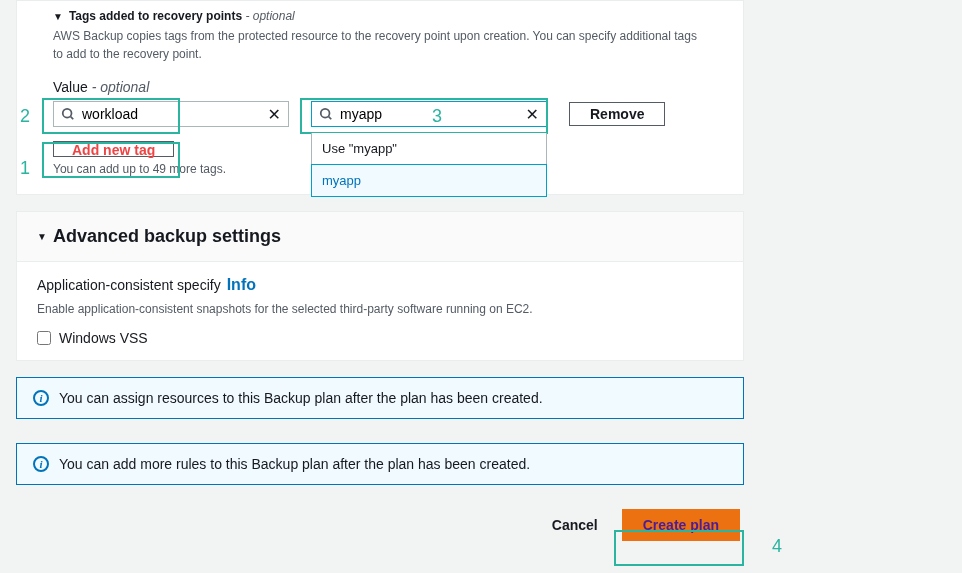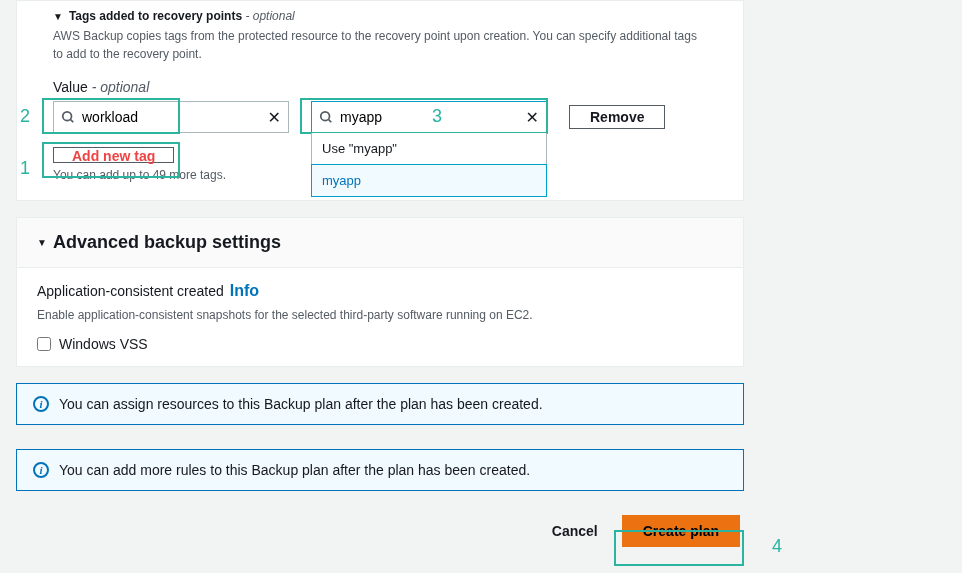--- a/index.html
+++ b/index.html
@@ -62,21 +62,21 @@
       gap: 22px;
       align-items: center;
       position: relative;
     }
     .input-wrap {
       position: relative;
       width: 236px;
     }
     .input-search {
       width: 100%;
-      height: 32px;
+      height: 26px;
       border: 1px solid #aab7b8;
       padding: 4px 28px 4px 28px;
       font-size: 14px;
       outline: none;
     }
     .value-focus {
       border: 1px solid #00a1c9;
     }
     .search-icon {
       position: absolute;
@@ -211,21 +211,21 @@
     }
     .cancel-link {
       color: #16191f;
       font-weight: 700;
       cursor: pointer;
       font-size: 14px;
       padding: 6px 12px;
     }
     .create-btn {
       background: #ec7211;
-      color: #000000;
+      color: #4c1d95;
       border: 1px solid #ec7211;
       font-weight: 700;
       height: 32px;
       padding: 0 20px;
       cursor: pointer;
       font-size: 14px;
     }
     .hl {
       position: absolute;
       border: 2px solid #2bb4a0;
@@ -298,21 +298,21 @@
 
   <div class="panel">
     <div class="panel-header">
       <div class="adv-title">
         <span class="caret">▼</span>
         <span>Advanced backup settings</span>
       </div>
     </div>
     <div class="app-backup">
       <div class="app-backup-row">
-        <span>Application-consistent created</span>
+        <span>Application-consistent specify</span>
         <span class="info-link">Info</span>
       </div>
       <div class="desc" style="margin-top:6px;">Enable application-consistent snapshots for the selected third-party software running on EC2.</div>
       <div class="checkbox-row">
         <input type="checkbox" style="">
         <span>Windows VSS</span>
       </div>
     </div>
   </div>
 

